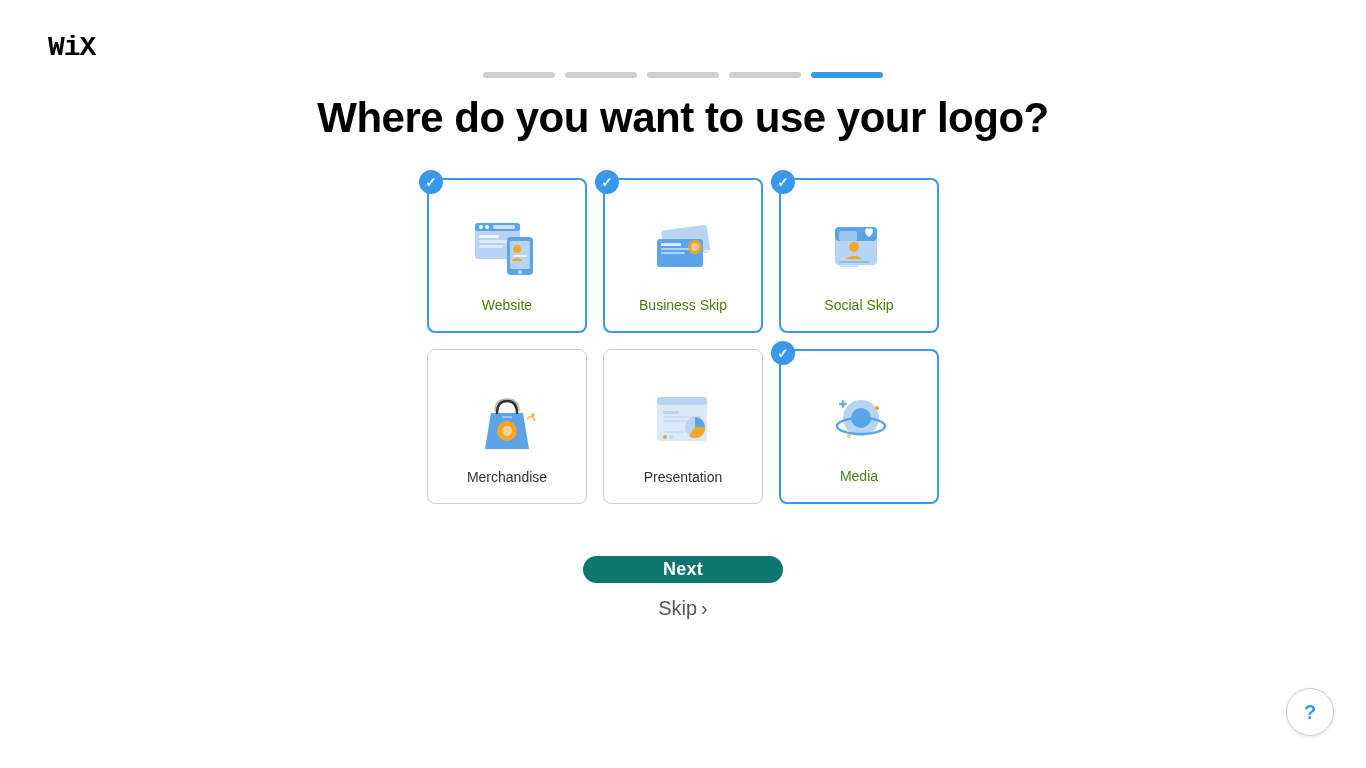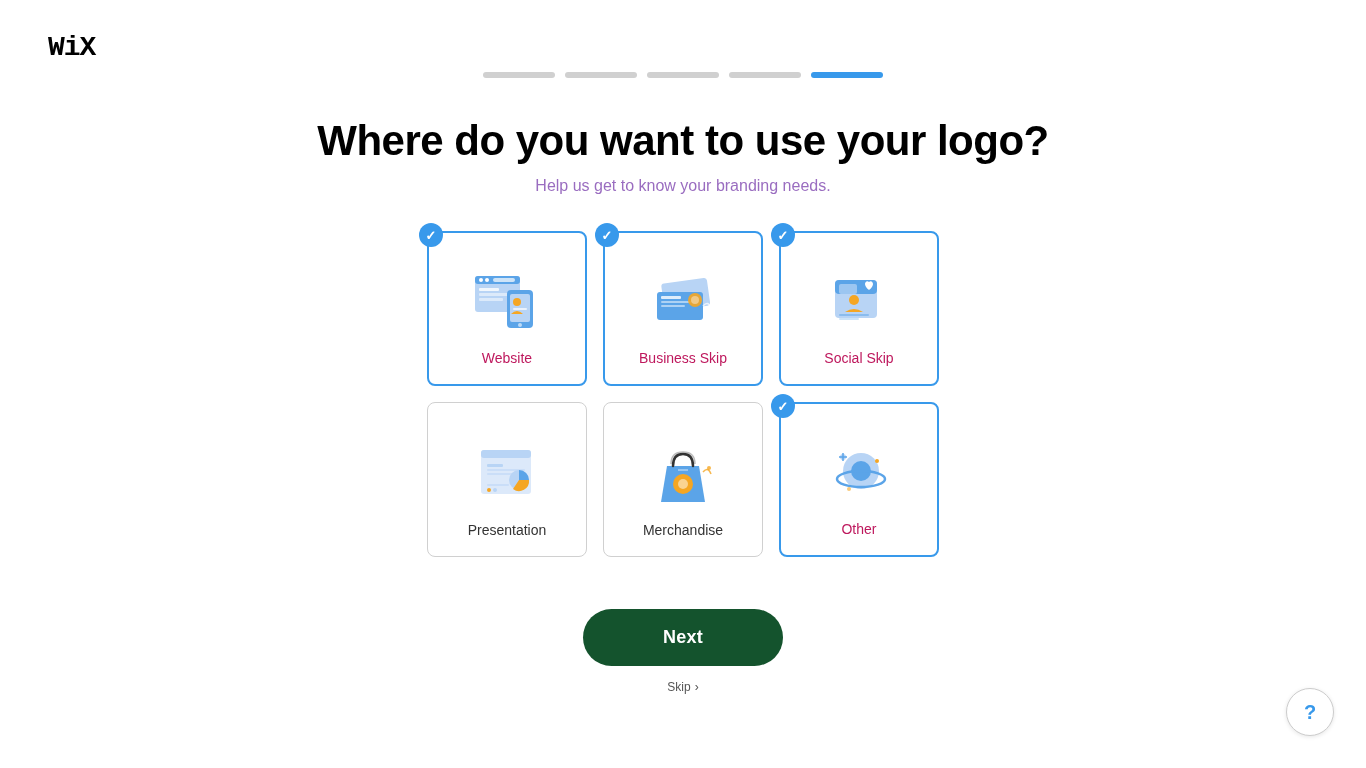--- a/index.html
+++ b/index.html
@@ -40,21 +40,21 @@
     }
     .progress-segment.active {
       background: #3899eb;
     }
 
     
     .main-content {
       display: flex;
       flex-direction: column;
       align-items: center;
-      margin-top: 39px;
+      margin-top: 16px;
     }
 
     .page-title {
       font-size: 42px;
       font-weight: 900;
       color: #000;
       text-align: center;
       letter-spacing: -0.5px;
     }
 
@@ -110,41 +110,41 @@
     }
 
     .option-label {
       font-size: 14px;
       color: #333;
       text-align: center;
       margin-top: 8px;
     }
 
     .option-card.selected .option-label {
-      color: #be185d;
+      color: #4d7c0f;
     }
 
     
     .next-btn {
       margin-top: 52px;
-      background: #14532d;
+      background: #0f766e;
       color: #fff;
       border: none;
       border-radius: 30px;
-      padding: 18px 80px;
+      padding: 3px 80px;
       font-size: 18px;
       font-weight: 600;
       cursor: pointer;
       letter-spacing: 0.2px;
     }
 
     
     .skip-link {
       margin-top: 14px;
-      font-size: 12px;
+      font-size: 20px;
       color: #555;
       cursor: pointer;
       display: flex;
       align-items: center;
       gap: 4px;
     }
 
     
     .help-btn {
       position: fixed;
@@ -179,21 +179,20 @@
 <div class="progress-bar">
   <div class="progress-segment"></div>
   <div class="progress-segment"></div>
   <div class="progress-segment"></div>
   <div class="progress-segment"></div>
   <div class="progress-segment active"></div>
 </div>
 
 <div class="main-content">
   <h1 class="page-title">Where do you want to use your logo?</h1>
-  <p class="page-subtitle">Help us get to know your branding needs.</p>
 
   <div class="options-grid">
 
     <div class="option-card selected">
       <div class="check-badge">✓</div>
       <svg class="svg-website" viewBox="0 0 80 80" fill="none" xmlns="http://www.w3.org/2000/svg">
 
         <rect x="8" y="14" width="45" height="36" rx="3" fill="#b8d4f5"></rect>
         <rect x="8" y="14" width="45" height="8" rx="3" fill="#5ba4e8"></rect>
         <circle cx="14" cy="18" r="2" fill="#fff"></circle>
@@ -247,20 +246,39 @@
         <circle cx="35" cy="38" r="5" fill="#f5a623"></circle>
         <path d="M26 50 Q35 44 44 50" fill="#f5a623"></path>
 
         <rect x="20" y="52" width="30" height="2" rx="1" fill="#5ba4e8" opacity="0.5"></rect>
         <rect x="20" y="56" width="20" height="2" rx="1" fill="#5ba4e8" opacity="0.3"></rect>
       </svg>
       <span class="option-label">Social Skip</span>
     </div>
 
     <div class="option-card">
+      <svg class="svg-merchandise" viewBox="0 0 80 80" fill="none" xmlns="http://www.w3.org/2000/svg">
+
+        <path d="M24 32 L18 68 L62 68 L56 32 Z" fill="#5ba4e8"></path>
+        <path d="M30 32 Q30 20 40 20 Q50 20 50 32" stroke="#333" stroke-width="2.5" fill="none" stroke-linecap="round"></path>
+
+        <path d="M28 30 Q28 18 40 18 Q52 18 52 30" stroke="#222" stroke-width="1.5" fill="none" opacity="0.3"></path>
+
+        <circle cx="40" cy="50" r="10" fill="#f5a623"></circle>
+        <circle cx="40" cy="50" r="5" fill="#fff" opacity="0.5"></circle>
+
+        <line x1="35" y1="36" x2="45" y2="36" stroke="#fff" stroke-width="1.5" opacity="0.5"></line>
+
+        <path d="M60 38 Q65 32 68 40" stroke="#f5a623" stroke-width="1.5" fill="none" opacity="0.8"></path>
+        <circle cx="66" cy="34" r="2" fill="#f5a623" opacity="0.8"></circle>
+      </svg>
+      <span class="option-label">Merchandise</span>
+    </div>
+
+    <div class="option-card">
       <svg class="svg-presentation" viewBox="0 0 80 80" fill="none" xmlns="http://www.w3.org/2000/svg">
 
         <rect x="14" y="16" width="50" height="44" rx="3" fill="#dce9fa"></rect>
         <rect x="14" y="16" width="50" height="8" rx="3" fill="#b8d4f5"></rect>
 
         <rect x="20" y="30" width="16" height="3" rx="1" fill="#b8d4f5"></rect>
         <rect x="20" y="35" width="38" height="2" rx="1" fill="#b8d4f5" opacity="0.5"></rect>
         <rect x="20" y="39" width="30" height="2" rx="1" fill="#b8d4f5" opacity="0.5"></rect>
 
         <circle cx="52" cy="46" r="10" fill="#b8d4f5"></circle>
@@ -268,56 +286,37 @@
         <path d="M52 46 L62 46 A10 10 0 0 1 46 55 Z" fill="#f5a623"></path>
 
         <rect x="20" y="50" width="22" height="2" rx="1" fill="#b8d4f5" opacity="0.5"></rect>
 
         <circle cx="22" cy="56" r="2" fill="#f5a623"></circle>
         <circle cx="28" cy="56" r="2" fill="#b8d4f5"></circle>
       </svg>
       <span class="option-label">Presentation</span>
     </div>
 
-    <div class="option-card">
-      <svg class="svg-merchandise" viewBox="0 0 80 80" fill="none" xmlns="http://www.w3.org/2000/svg">
-
-        <path d="M24 32 L18 68 L62 68 L56 32 Z" fill="#5ba4e8"></path>
-        <path d="M30 32 Q30 20 40 20 Q50 20 50 32" stroke="#333" stroke-width="2.5" fill="none" stroke-linecap="round"></path>
-
-        <path d="M28 30 Q28 18 40 18 Q52 18 52 30" stroke="#222" stroke-width="1.5" fill="none" opacity="0.3"></path>
-
-        <circle cx="40" cy="50" r="10" fill="#f5a623"></circle>
-        <circle cx="40" cy="50" r="5" fill="#fff" opacity="0.5"></circle>
-
-        <line x1="35" y1="36" x2="45" y2="36" stroke="#fff" stroke-width="1.5" opacity="0.5"></line>
-
-        <path d="M60 38 Q65 32 68 40" stroke="#f5a623" stroke-width="1.5" fill="none" opacity="0.8"></path>
-        <circle cx="66" cy="34" r="2" fill="#f5a623" opacity="0.8"></circle>
-      </svg>
-      <span class="option-label">Merchandise</span>
-    </div>
-
     <div class="option-card selected">
       <div class="check-badge">✓</div>
       <svg class="svg-other" viewBox="0 0 80 80" fill="none" xmlns="http://www.w3.org/2000/svg">
 
         <circle cx="42" cy="38" r="18" fill="#b8d4f5"></circle>
         <circle cx="42" cy="38" r="10" fill="#5ba4e8"></circle>
 
         <ellipse cx="42" cy="46" rx="24" ry="8" fill="none" stroke="#5ba4e8" stroke-width="2.5"></ellipse>
 
         <circle cx="24" cy="24" r="3" fill="#b8d4f5"></circle>
         <line x1="24" y1="20" x2="24" y2="28" stroke="#5ba4e8" stroke-width="1.5"></line>
         <line x1="20" y1="24" x2="28" y2="24" stroke="#5ba4e8" stroke-width="1.5"></line>
 
         <circle cx="58" cy="28" r="2" fill="#f5a623"></circle>
         <circle cx="30" cy="56" r="2" fill="#f5a623" opacity="0.6"></circle>
       </svg>
-      <span class="option-label">Other</span>
+      <span class="option-label">Media</span>
     </div>
 
   </div>
 
   <button class="next-btn">Next</button>
 
   <div class="skip-link">
     <span>Skip</span>
     <span>›</span>
   </div>

